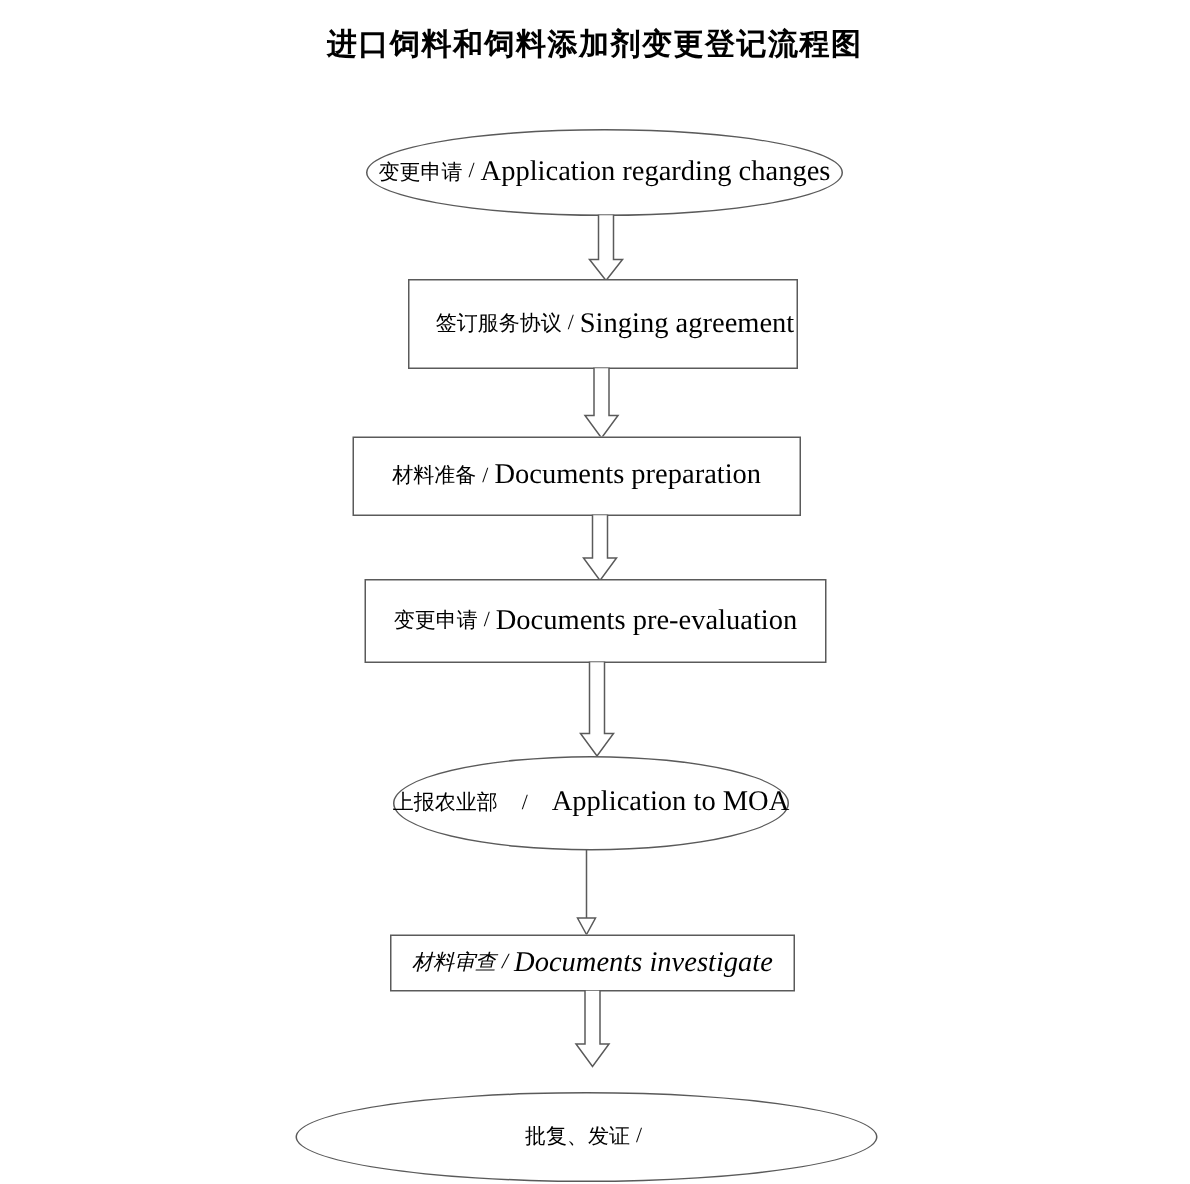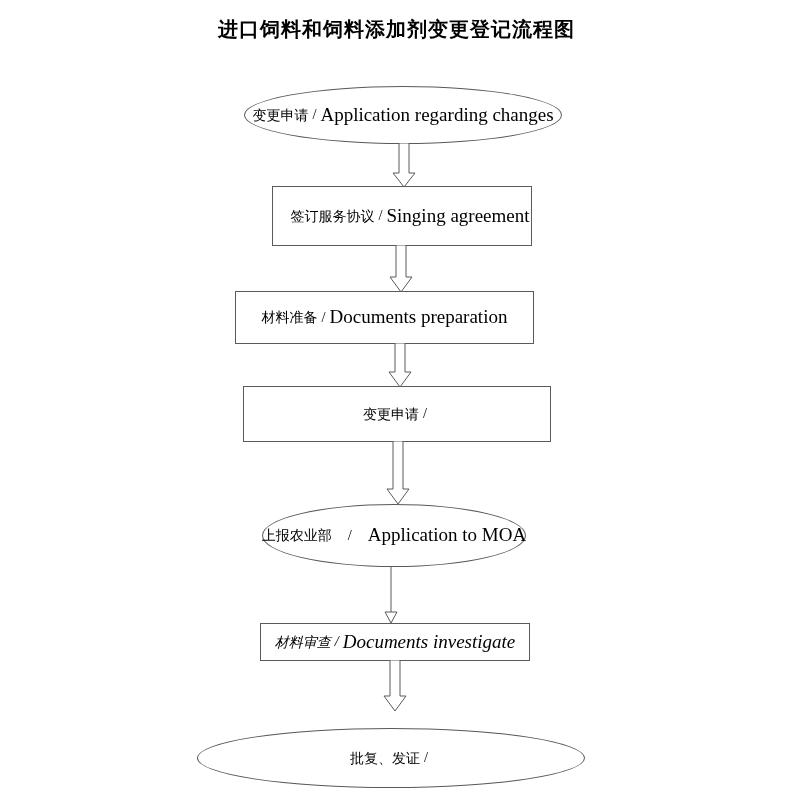--- a/index.html
+++ b/index.html
@@ -98,20 +98,21 @@
 
 <div class="arrow" style="left:386px; top:343px;">
   <svg width="28" height="45" viewBox="0 0 28 45">
     <polygon points="9,0 9,29 3,29 14,44 25,29 19,29 19,0" fill="#ffffff" stroke="#5a5a5a" stroke-width="1"></polygon>
   </svg>
 </div>
 
 <div class="node" style="left:243px; top:386px; width:308px; height:56px;">
   <span class="cn">变更申请</span>
   <span class="sep">/</span>
+  <span class="en">Documents pre-evaluation</span>
 </div>
 
 <div class="arrow" style="left:384px; top:441px;">
   <svg width="28" height="64" viewBox="0 0 28 64">
     <polygon points="9,0 9,48 3,48 14,63 25,48 19,48 19,0" fill="#ffffff" stroke="#5a5a5a" stroke-width="1"></polygon>
   </svg>
 </div>
 
 <div class="node oval" style="left:262px; top:504px; width:264px; height:63px;gap:12px;">
   <span class="cn">上报农业部</span>

